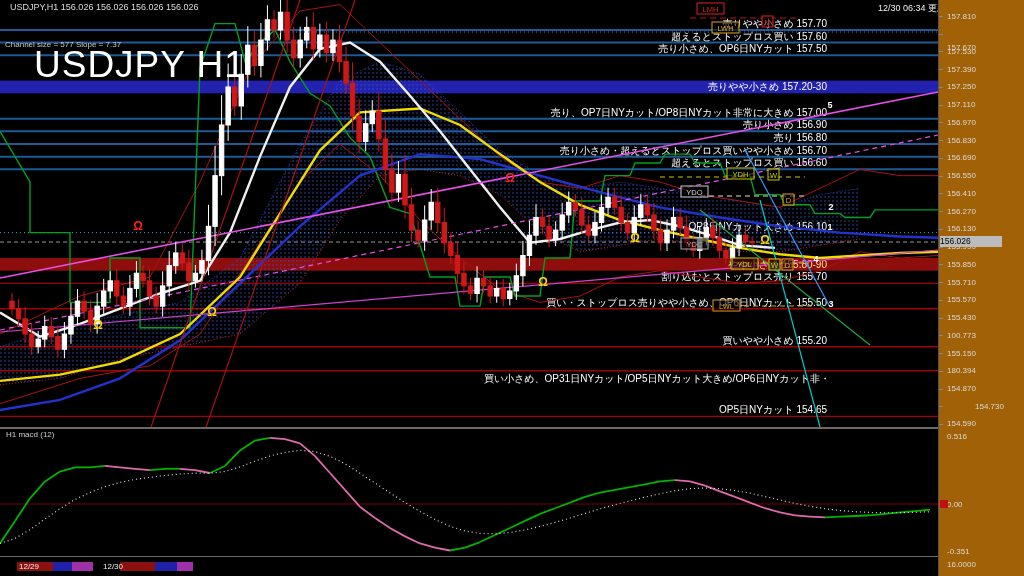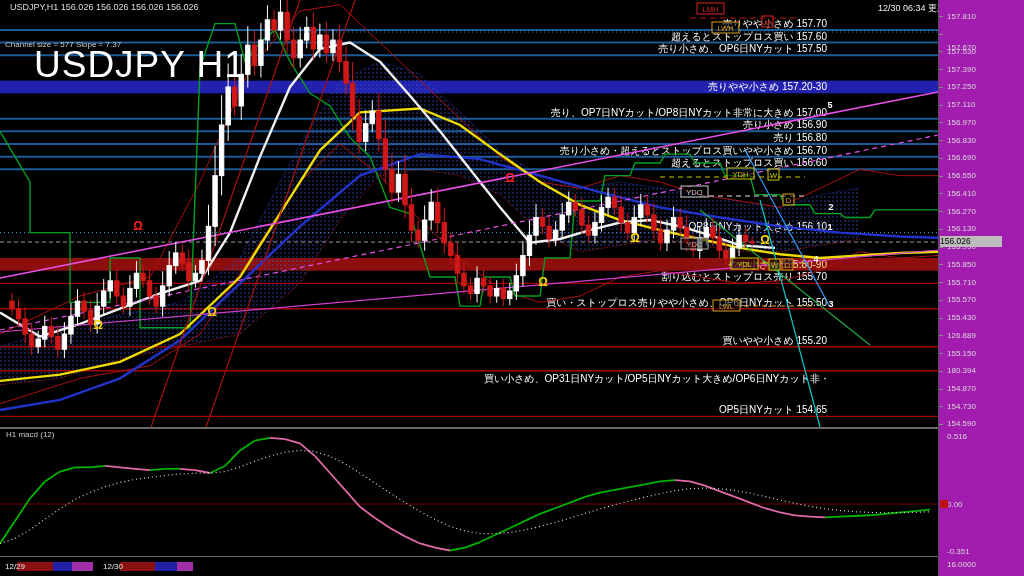--- a/index.html
+++ b/index.html
@@ -6,21 +6,21 @@
   #window{position:relative;width:1024px;height:576px;background:#000;overflow:hidden;
           font-family:"Liberation Sans", sans-serif;}
   .hdr{position:absolute;color:#ddd;white-space:nowrap;pointer-events:none;}
   #symbol-line{left:10px;top:2px;font-size:9px;}
   #channel-info{left:5px;top:40px;font-size:8px;color:#c8c8c8;}
   #big-title{left:34px;top:44px;font-size:37px;color:#fff;letter-spacing:1px;}
   #updated{right:78px;top:2px;font-size:9px;color:#eee;}
   #main-svg,#macd-svg{position:absolute;left:0;background:transparent;}
   #main-svg{top:0;}
   #macd-svg{top:428px;}
-  #axis{position:absolute;left:938px;top:0;width:86px;height:576px;border-left:1px solid #555;background:#a21caf;}
+  #axis{position:absolute;left:938px;top:0;width:86px;height:576px;border-left:1px solid #555;background:#a16207;}
   .axlbl{position:absolute;left:8px;font-size:8px;color:#d8d8d8;white-space:nowrap;}
   .tick{position:absolute;left:0;width:4px;height:1px;background:#888;}
   #cur-price{position:absolute;left:1px;width:62px;height:11px;background:#bcbcbc;color:#000;
              font-size:8.5px;text-align:left;line-height:11px;}
   .sep{position:absolute;left:0;width:938px;background:#6a6a6a;height:2px;}
   #ind-label{position:absolute;left:6px;top:430px;font-size:8px;color:#ccc;}
   #timeline{position:absolute;left:0;top:558px;width:938px;height:18px;background:#000;}
   .tseg{position:absolute;top:4px;height:9px;}
   .tdate{position:absolute;top:4px;font-size:8px;color:#efefef;white-space:nowrap;}
   #zero-box{position:absolute;left:940px;width:8px;height:8px;background:#c01010;}
@@ -481,41 +481,41 @@
       <div class="axlbl" style="top: 242.107px;">155.990</div>
       <div class="tick" style="top: 264.346px;"></div>
       <div class="axlbl" style="top: 259.846px;">155.850</div>
       <div class="tick" style="top: 282.085px;"></div>
       <div class="axlbl" style="top: 277.585px;">155.710</div>
       <div class="tick" style="top: 299.824px;"></div>
       <div class="axlbl" style="top: 295.324px;">155.570</div>
       <div class="tick" style="top: 317.563px;"></div>
       <div class="axlbl" style="top: 313.063px;">155.430</div>
       <div class="tick" style="top: 335.302px;"></div>
-      <div class="axlbl" style="top: 330.802px;">126.889</div>
+      <div class="axlbl" style="top: 330.802px;">100.773</div>
       <div class="tick" style="top: 353.041px;"></div>
       <div class="axlbl" style="top: 348.541px;">155.150</div>
       <div class="tick" style="top: 370.78px;"></div>
       <div class="axlbl" style="top: 366.28px;">180.394</div>
       <div class="tick" style="top: 388.519px;"></div>
       <div class="axlbl" style="top: 384.019px;">154.870</div>
       <div class="tick" style="top: 406.258px;"></div>
-      <div class="axlbl" style="top: 401.758px;">154.730</div>
+      <div class="axlbl" style="top: 401.758px; margin-left: 28px;">154.730</div>
       <div class="tick" style="top: 423.997px;"></div>
       <div class="axlbl" style="top: 419.497px;">154.590</div>
       <div id="cur-price" style="top: 236.045px;">156.026</div>
       <div class="axlbl" style="top: 431.5px;">0.516</div>
       <div class="axlbl" style="top: 499.5px;">0.00</div>
       <div class="axlbl" style="top: 546.5px;">-0.351</div>
       <div class="axlbl" style="top: 559.5px;">16.0000</div>
     </div>
   <div id="timeline">
       <div class="tseg" style="left: 17px; width: 36px; background: rgb(139, 16, 16);"></div>
       <div class="tseg" style="left: 53px; width: 19px; background: rgb(32, 32, 168);"></div>
       <div class="tseg" style="left: 72px; width: 21px; background: rgb(160, 48, 168);"></div>
       <div class="tseg" style="left: 120px; width: 35px; background: rgb(139, 16, 16);"></div>
       <div class="tseg" style="left: 155px; width: 22px; background: rgb(32, 32, 168);"></div>
       <div class="tseg" style="left: 177px; width: 16px; background: rgb(160, 48, 168);"></div>
-      <div class="tdate" style="left: 5px;">12/29</div>
+      <div class="tdate" style="left: 19px;">12/29</div>
       <div class="tdate" style="left: 103px;">12/30</div>
     </div>
 <div id="zero-box" style="top: 500px;"></div>
   </div>
 
 </body></html>

